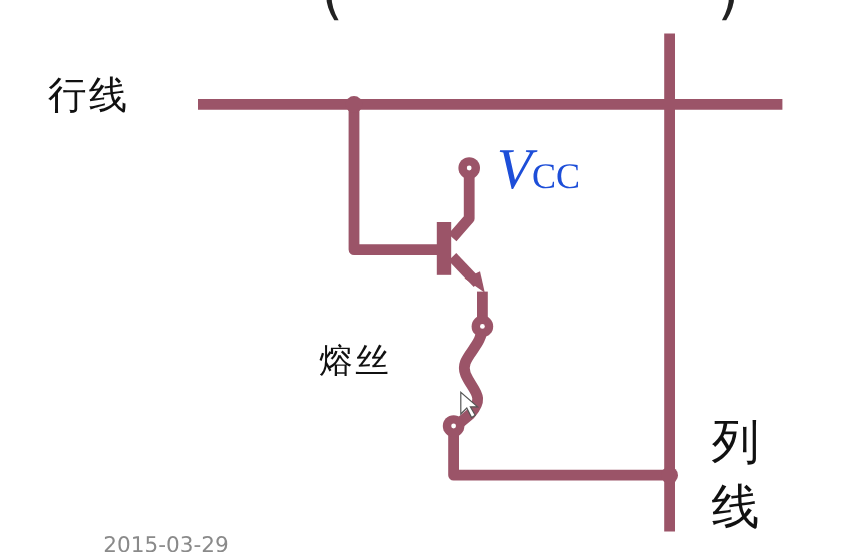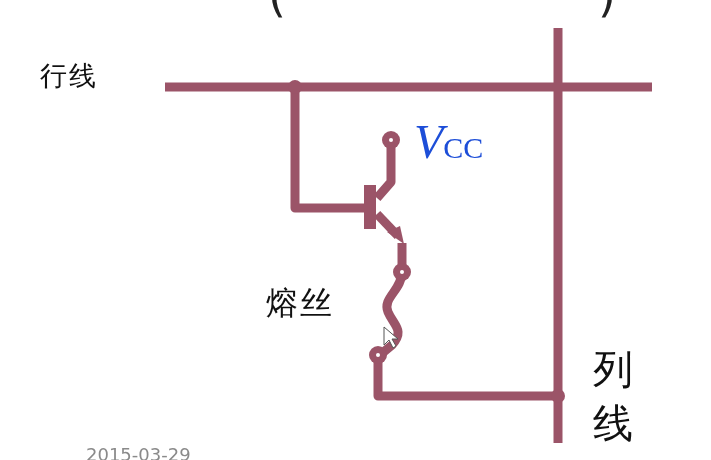--- a/index.html
+++ b/index.html
@@ -1,19 +1,19 @@
 <!DOCTYPE html>
 <html><head>
 <meta charset="utf-8">
 <style>
   html, body { margin: 0; padding: 0; background: #ffffff; }
   body { width: 711px; height: 460px; position: relative; overflow: hidden; font-family: "DejaVu Serif", serif; }
   .label { position: absolute; color: #111; font-family: "DejaVu Sans", sans-serif; }
-  .row-label { left: 40px; top: 58px; font-size: 27px; letter-spacing: 2px; font-family: Liberation Mono, monospace; }
-  .fuse-label { left: 266px; top: 282px; font-size: 32px; letter-spacing: 2px; }
+  .row-label { left: 40px; top: 58px; font-size: 32px; letter-spacing: 2px; font-family: Liberation Mono, monospace; }
+  .fuse-label { left: 266px; top: 282px; font-size: 28px; letter-spacing: 2px; }
   .col-label { left: 588px; top: 342px; font-size: 40px; width: 50px; line-height: 54px; text-align: center; }
   .vcc { position: absolute; left: 414px; top: 114px; font-family: "Liberation Serif", serif; color: #1d4ed8; }
   .vcc .v { font-style: italic; font-size: 48px; }
   .vcc .sub { font-size: 30px; }
   .date { position: absolute; left: 86px; top: 444px; font-family: "DejaVu Sans", sans-serif; font-size: 18px; color: #8a8a8a; }
   .paren { position: absolute; top: -32px; font-size: 46px; color: #222; font-family: "DejaVu Sans", sans-serif; }
   svg { position: absolute; left: 0; top: 0; }
 </style>
 </head>
 <body>

